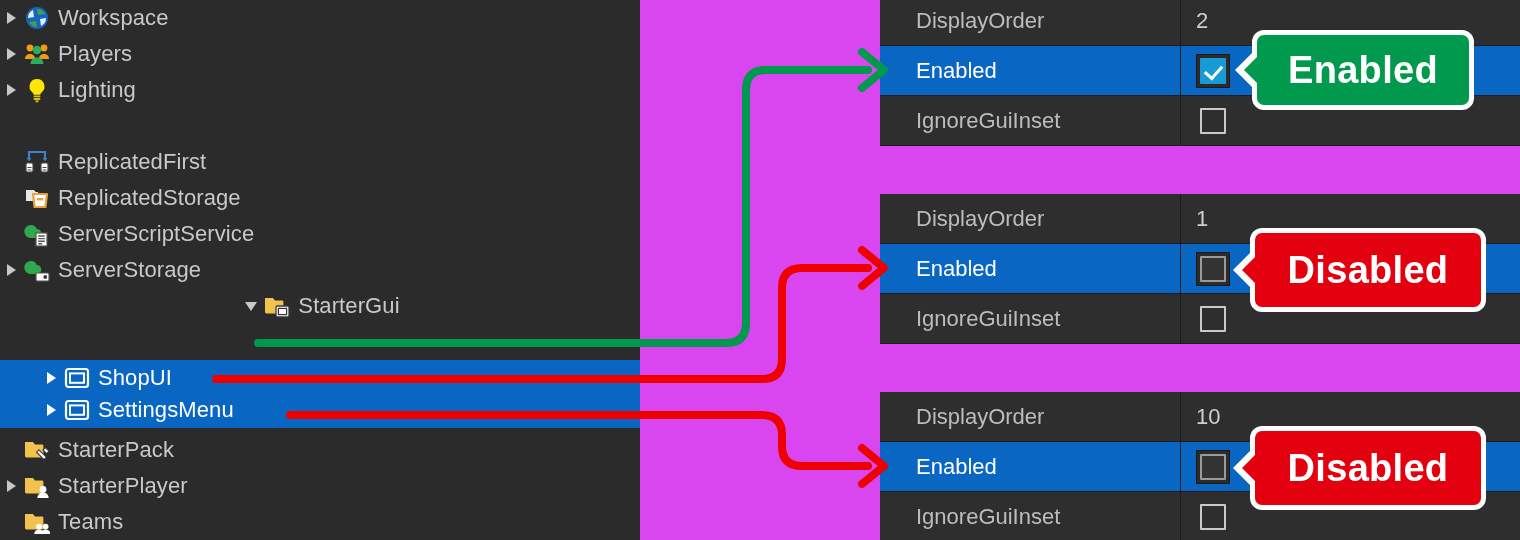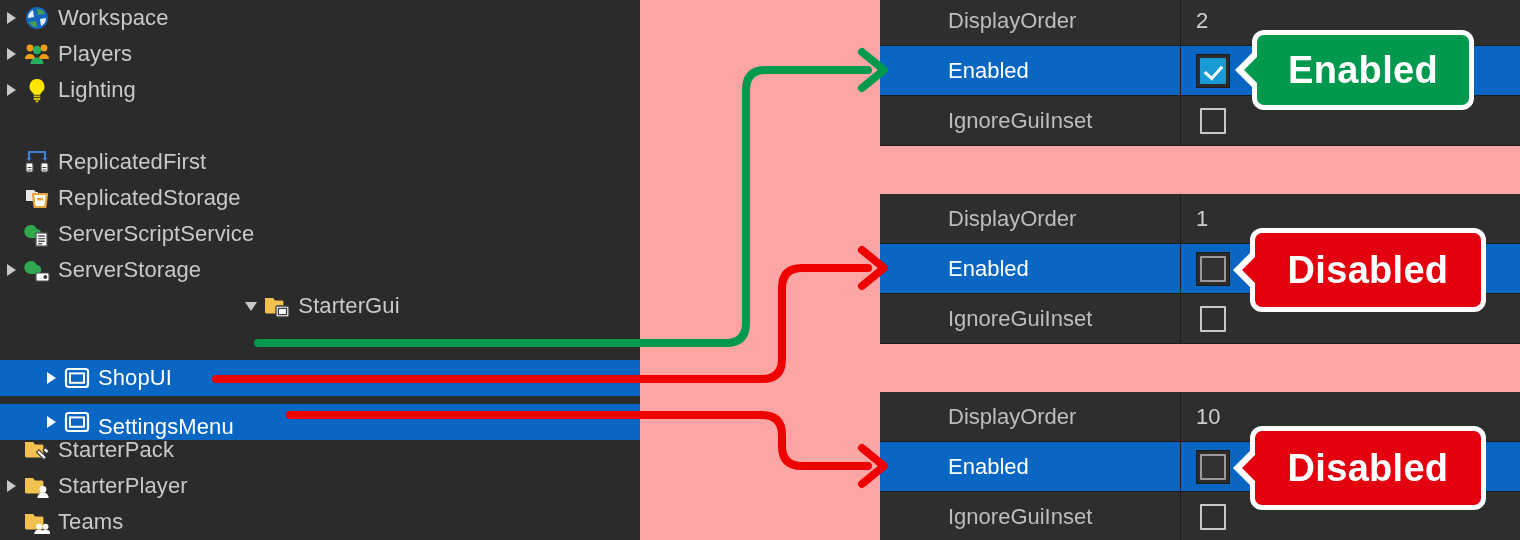--- a/index.html
+++ b/index.html
@@ -1,21 +1,21 @@
 <!DOCTYPE html>
 <html><head>
 <meta charset="utf-8">
 <style>
   html,body{margin:0;padding:0;}
   body{
     width:1520px;height:540px;overflow:hidden;background:#000;
     font-family:"Liberation Sans","DejaVu Sans",sans-serif;
     -webkit-font-smoothing:antialiased;
   }
-  #stage{position:relative;width:1520px;height:540px;background:#fca5a5;}
+  #stage{position:relative;width:1520px;height:540px;background:#d946ef;}
 
   
   #explorer{
     position:absolute;left:0;top:0;width:640px;height:540px;
     background:#2b2b2b;overflow:hidden;
   }
   .trow{
     position:absolute;left:0;width:640px;height:36px;
     display:flex;align-items:center;box-sizing:border-box;
   }
@@ -35,21 +35,21 @@
 
   
   .propgroup{position:absolute;left:880px;width:640px;}
   .prow{
     position:relative;height:50px;width:640px;background:#2e2e2e;
     display:flex;align-items:center;box-sizing:border-box;
     border-bottom:1px solid #1c1c1c;
   }
   .prow.sel{background:#0966c3;}
   .pname{
-    width:300px;flex:0 0 300px;box-sizing:border-box;padding-left:68px;
+    width:300px;flex:0 0 300px;box-sizing:border-box;padding-left:36px;
     font-size:22px;color:#bdbdbd;white-space:nowrap;
   }
   .prow.sel .pname{color:#ffffff;}
   .pdiv{position:absolute;left:300px;top:0;width:1px;height:100%;background:#1c1c1c;}
   .pval{
     flex:1;box-sizing:border-box;padding-left:16px;
     font-size:22px;color:#cfcfcf;display:flex;align-items:center;
   }
   .prow.sel .pval{color:#ffffff;}
 
@@ -212,21 +212,21 @@
           <div class="tri-r"></div>
         </div>
         <div class="ticon">
           <svg width="26" height="26" viewBox="0 0 26 26">
             <rect x="2" y="4" width="22" height="18" rx="2.4" fill="none" stroke="#ffffff" stroke-width="2.2"></rect>
             <rect x="6" y="8.4" width="14" height="9.4" fill="none" stroke="#ffffff" stroke-width="2"></rect>
           </svg>
         </div>
         <div class="tlabel">ShopUI</div>
       </div>
-      <div class="trow sel" style="top: 404px; align-items: flex-end;">
+      <div class="trow sel" style="top: 392px;">
         <div style="width: 40px; flex: 0 0 40px; height: 36px;"></div>
         <div class="twist">
           <div class="tri-r"></div>
         </div>
         <div class="ticon">
           <svg width="26" height="26" viewBox="0 0 26 26">
             <rect x="2" y="4" width="22" height="18" rx="2.4" fill="none" stroke="#ffffff" stroke-width="2.2"></rect>
             <rect x="6" y="8.4" width="14" height="9.4" fill="none" stroke="#ffffff" stroke-width="2"></rect>
           </svg>
         </div>

